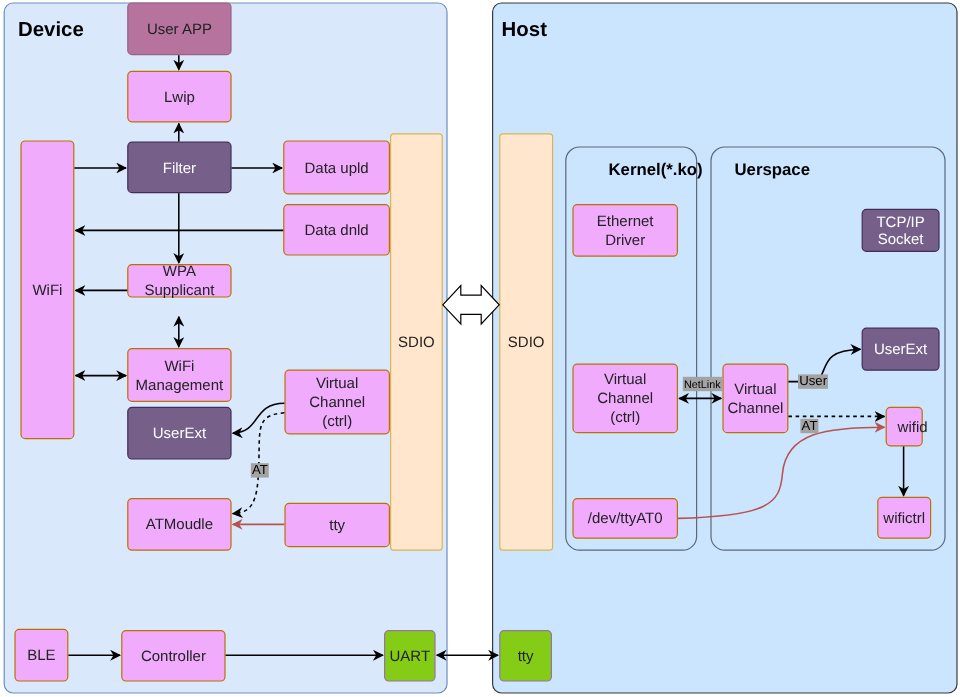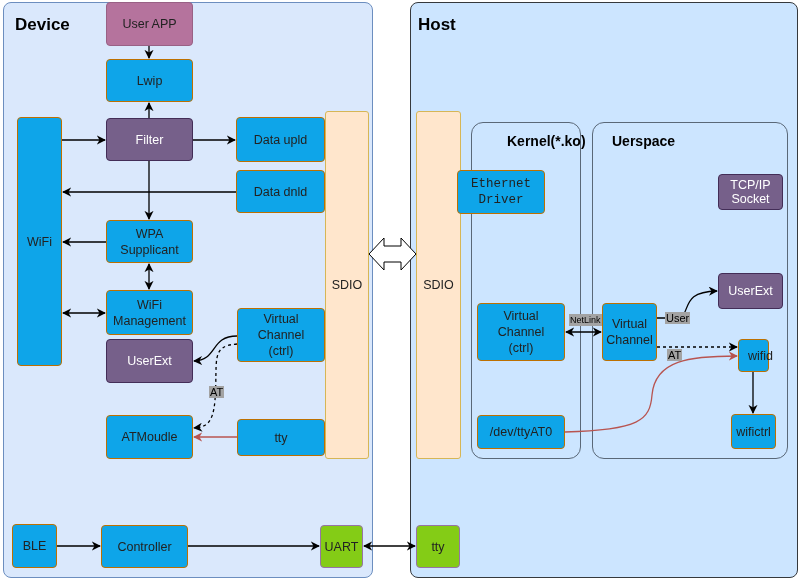--- a/index.html
+++ b/index.html
@@ -6,21 +6,21 @@
   body { width:800px; height:581px; position:relative; overflow:hidden;
          font-family:"Liberation Sans", sans-serif; }
   .panel { position:absolute; box-sizing:border-box; border-radius:8px; }
   .device { left:3px; top:2px; width:370px; height:576px; background:#dae8fc; border:1px solid #6c8ebf; }
   .host { left:410px; top:2px; width:388px; height:576px; background:#cce5ff; border:1px solid #36393d; }
   .panel-title { position:absolute; font-weight:bold; font-size:17px; color:#000; }
   .sub { position:absolute; box-sizing:border-box; border:1px solid #5a6878; border-radius:12px; background:transparent; }
   .sub-title { position:absolute; font-weight:bold; font-size:14px; color:#000; }
   .box { position:absolute; box-sizing:border-box; border-radius:4px; display:flex; align-items:center;
          justify-content:center; text-align:center; font-size:12.5px; line-height:16px; color:#222; }
-  .orange { background:#0ea5e9; border:1px solid #bd7000; }
+  .orange { background:#f0abfc; border:1px solid #bd7000; }
   .purple { background:#76608a; border:1px solid #432d57; color:#ffffff; }
   .pink { background:#b5739d; border:1px solid #996185; color:#222; }
   .lilac { background:#84cc16; border:1px solid #9673a6; color:#222; }
   .sdio { background:#ffe6cc; border:1px solid #d6b656; border-radius:3px; }
   .lbl { position:absolute; font-size:11px; background:#a3a3a3; color:#000; line-height:12px; padding:0 1px; }
   .lbl.small { font-size:9px; }
   svg.wires { position:absolute; left:0; top:0; width:800px; height:581px; pointer-events:none; }
 </style>
 </head>
 <body>
@@ -35,38 +35,38 @@
 <div class="sub-title" style="left:483px;top:133px;margin-left:24px;">Kernel(*.ko)</div>
 <div class="sub" style="left:592px;top:122px;width:196px;height:337px;"></div>
 <div class="sub-title" style="left:612px;top:133px;">Uerspace</div>
 
 <div class="box pink" style="left:106px;top:2px;width:87px;height:44px;">User APP</div>
 <div class="box orange" style="left:106px;top:59px;width:87px;height:43px;">Lwip</div>
 <div class="box purple" style="left:106px;top:118px;width:87px;height:43px;">Filter</div>
 <div class="box orange" style="left:236px;top:117px;width:89px;height:45px;">Data upld</div>
 <div class="box orange" style="left:236px;top:170px;width:89px;height:43px;">Data dnld</div>
 <div class="box orange" style="left:17px;top:117px;width:45px;height:249px;">WiFi</div>
-<div class="box orange" style="left:106px;top:220px;width:87px;height:43px;white-space:pre-line;">WPA
+<div class="box orange" style="left:106px;top:220px;width:87px;height:28px;white-space:pre-line;">WPA
 Supplicant</div>
 <div class="box orange" style="left:106px;top:290px;width:87px;height:45px;white-space:pre-line;">WiFi
 Management</div>
 <div class="box orange" style="left:237px;top:308px;width:88px;height:54px;white-space:pre-line;">Virtual
 Channel
 (ctrl)</div>
 <div class="box purple" style="left:106px;top:339px;width:87px;height:44px;">UserExt</div>
 <div class="box orange" style="left:106px;top:415px;width:87px;height:44px;">ATMoudle</div>
 <div class="box orange" style="left:237px;top:419px;width:88px;height:37px;">tty</div>
 <div class="box sdio" style="left:325px;top:111px;width:44px;height:348px;">SDIO</div>
 <div class="box orange" style="left:12px;top:524px;width:45px;height:44px;">BLE</div>
 <div class="box orange" style="left:101px;top:525px;width:87px;height:43px;">Controller</div>
 <div class="box lilac" style="left:320px;top:525px;width:43px;height:43px;">UART</div>
 
 <div class="box sdio" style="left:416px;top:111px;width:45px;height:348px;">SDIO</div>
 <div class="box lilac" style="left:416px;top:525px;width:44px;height:43px;">tty</div>
-<div class="box orange" style="left:457px;top:170px;width:88px;height:44px;white-space:pre-line;font-family:Liberation Mono, monospace;">Ethernet
+<div class="box orange" style="left:477px;top:170px;width:88px;height:44px;white-space:pre-line;">Ethernet
 Driver</div>
 <div class="box orange" style="left:477px;top:303px;width:88px;height:58px;white-space:pre-line;">Virtual
 Channel
 (ctrl)</div>
 <div class="box orange" style="left:477px;top:415px;width:88px;height:34px;">/dev/ttyAT0</div>
 <div class="box purple" style="left:718px;top:174px;width:65px;height:36px;white-space:pre-line;line-height:14px;">TCP/IP
 Socket</div>
 <div class="box purple" style="left:718px;top:273px;width:65px;height:36px;">UserExt</div>
 <div class="box orange" style="left:602px;top:303px;width:55px;height:58px;white-space:pre-line;">Virtual
 Channel</div>

